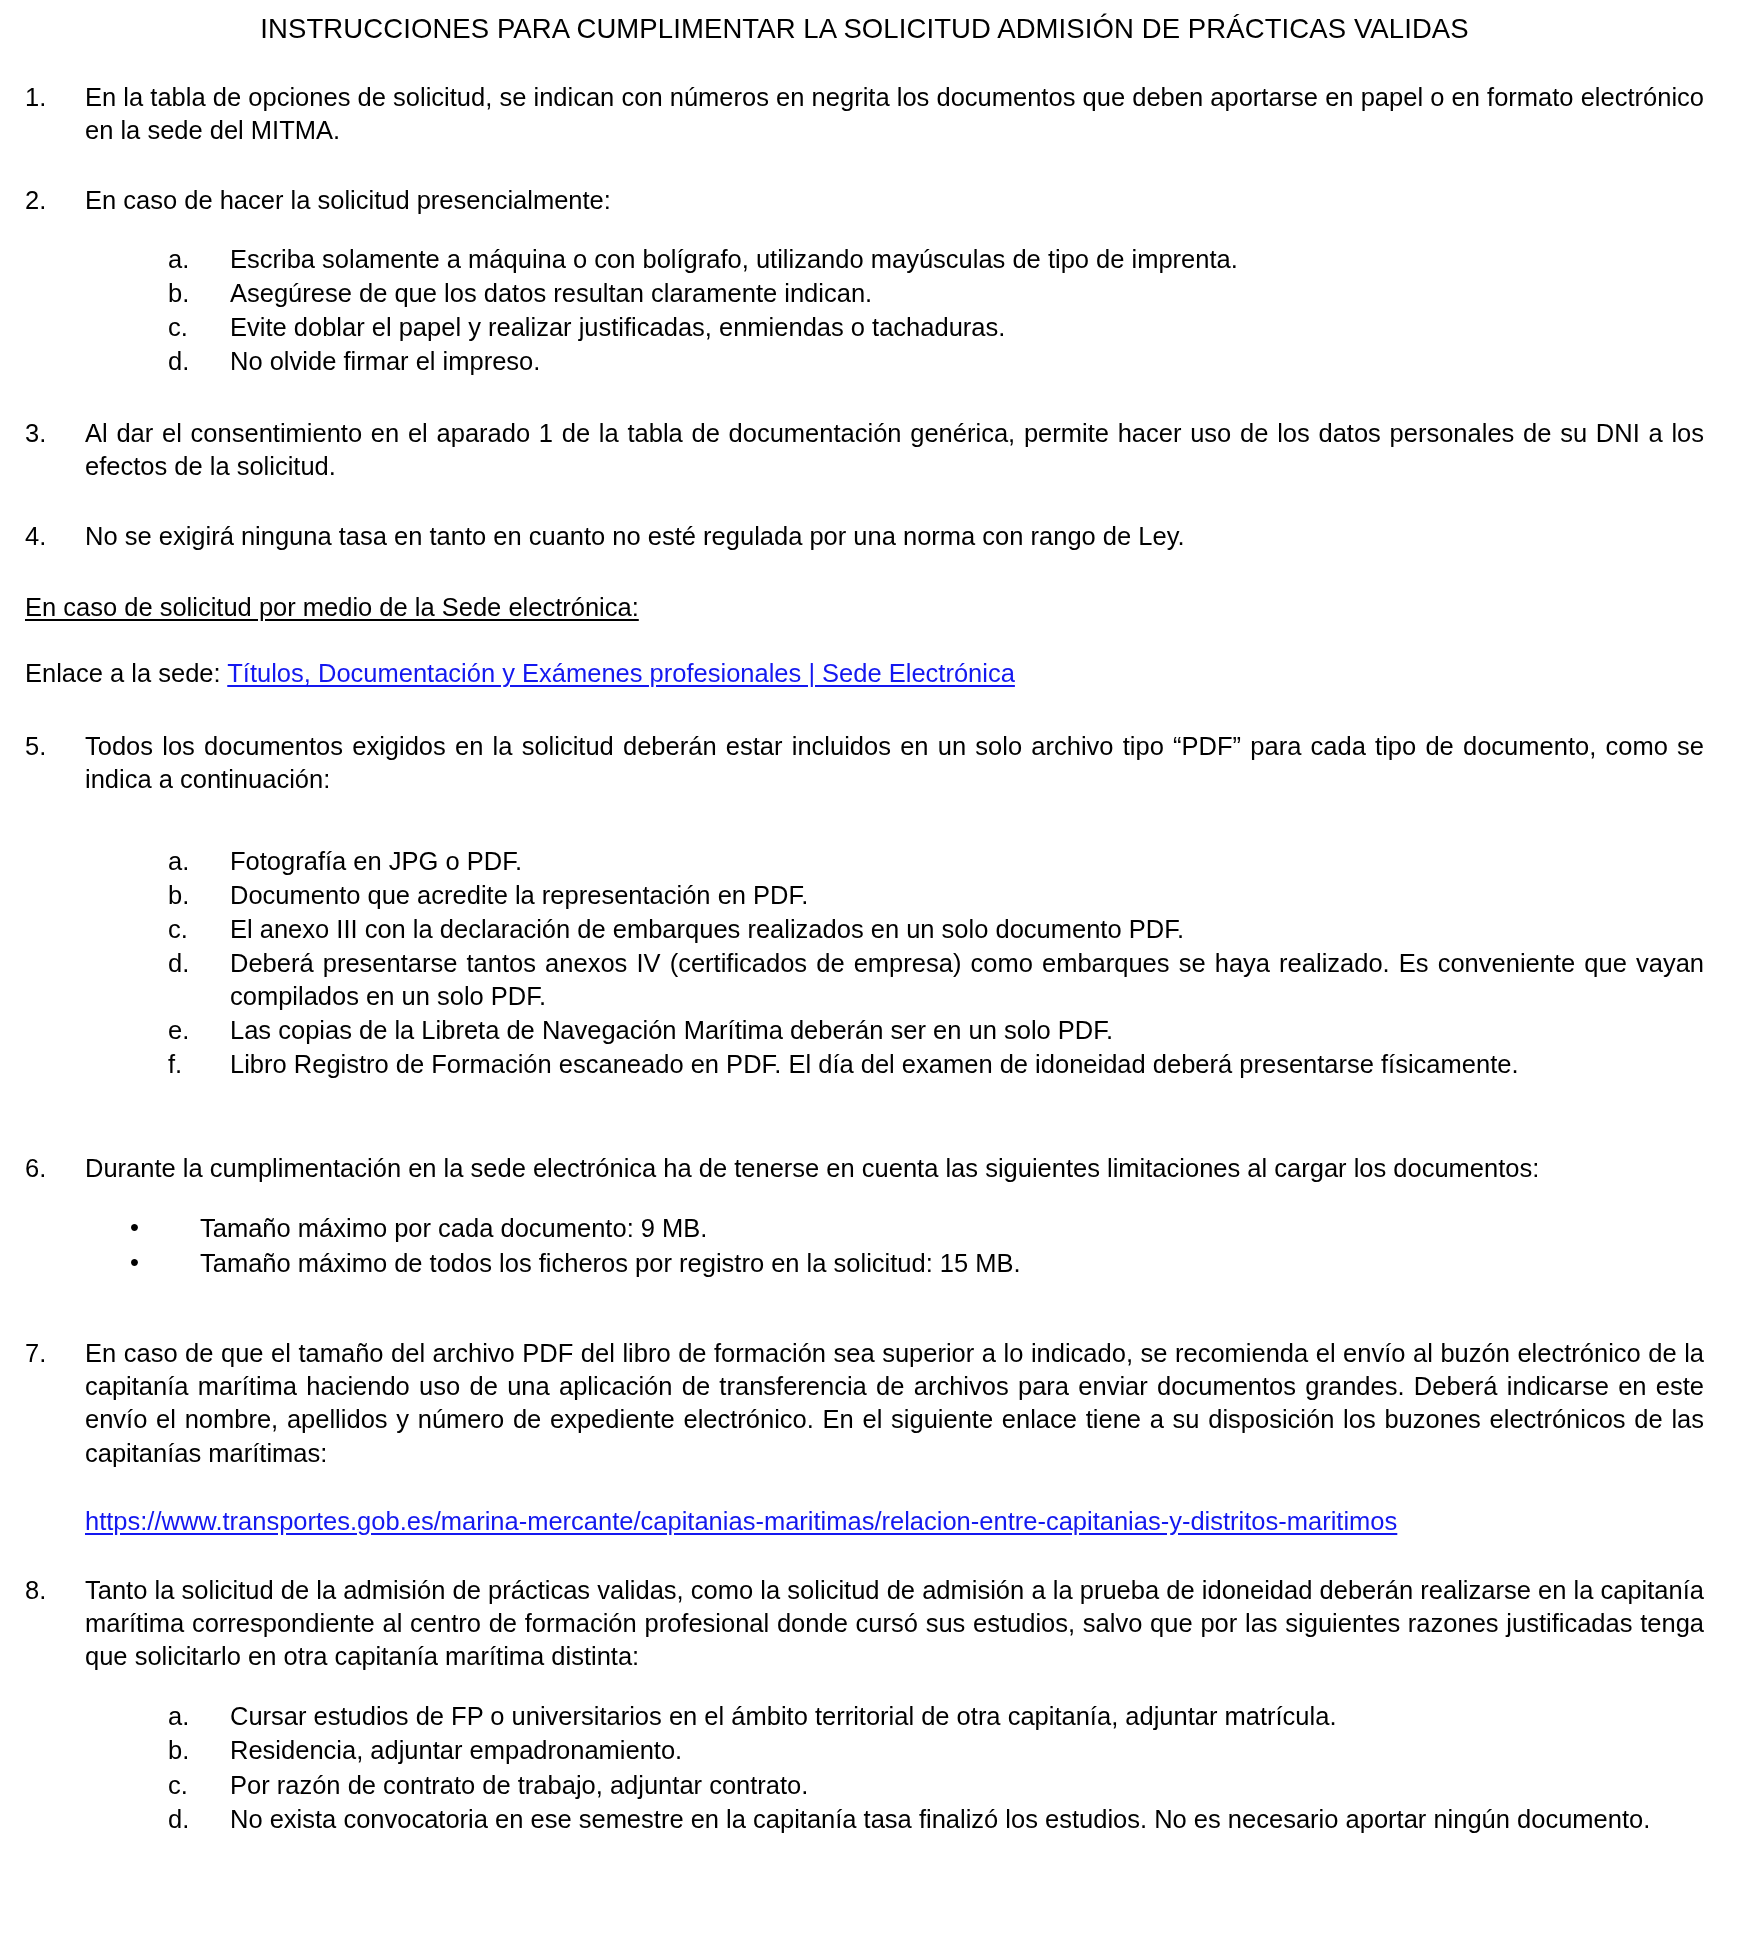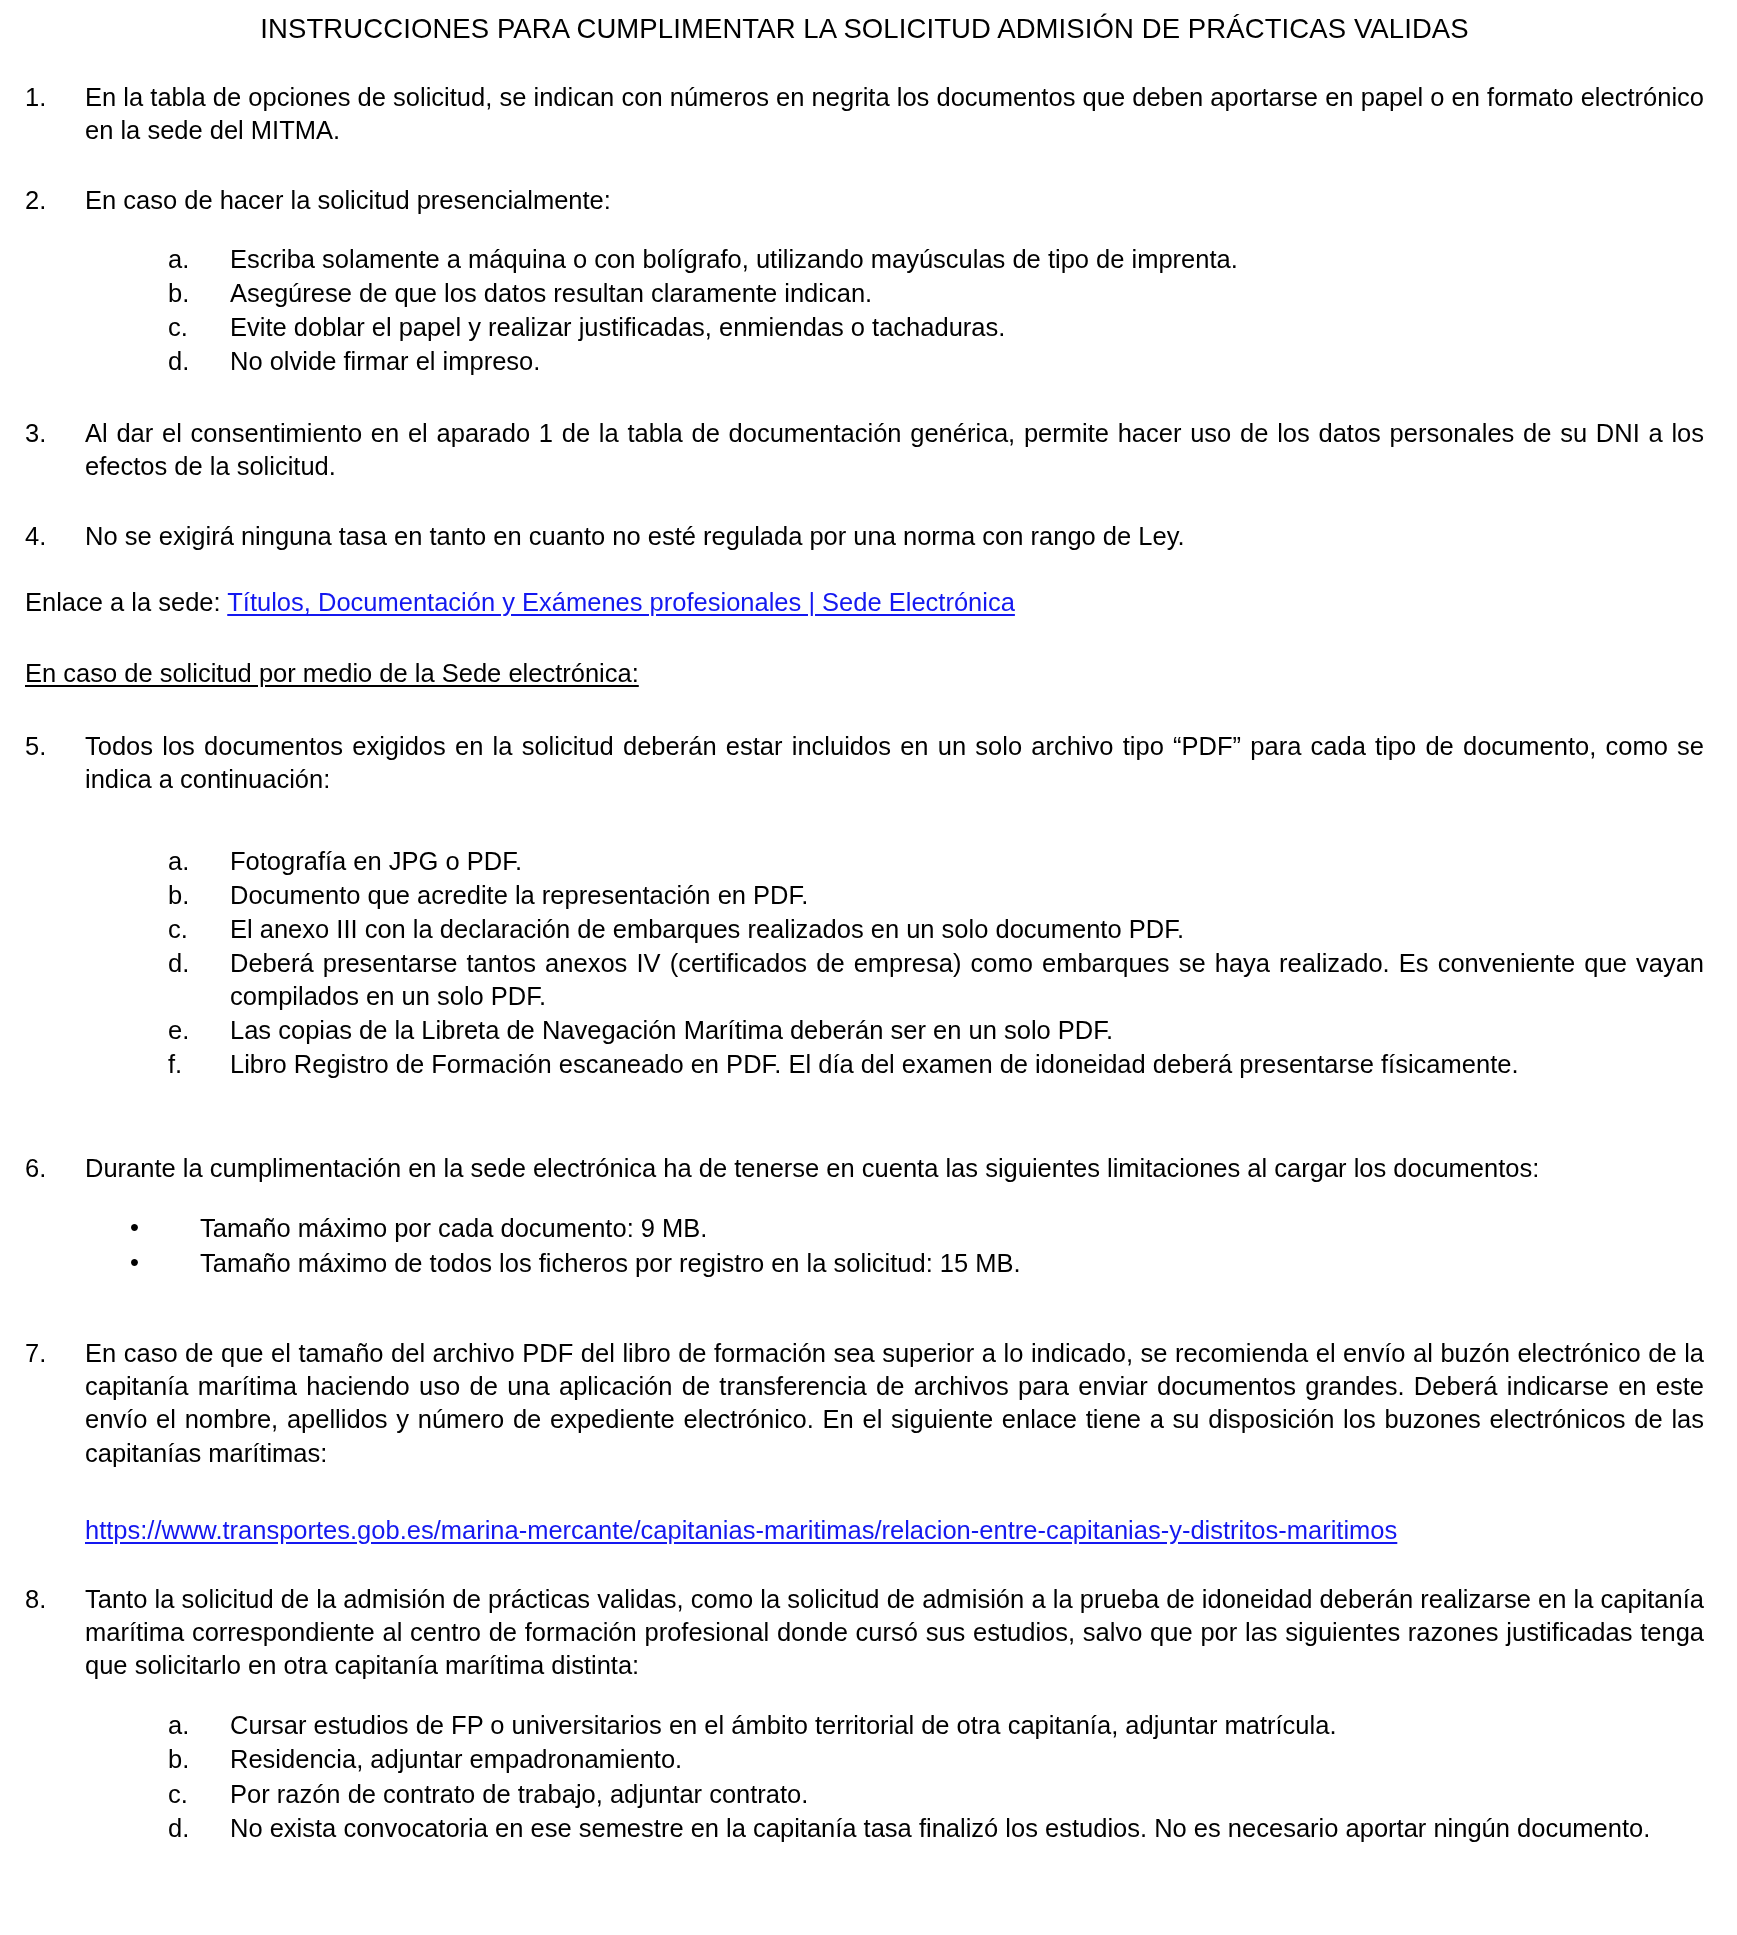--- a/index.html
+++ b/index.html
@@ -101,21 +101,21 @@
   a.link, .link {
     color: #1418f0;
     text-decoration: underline;
     text-underline-offset: 3px;
     word-break: break-all;
   }
 
   .url-line {
     font-size: 25.5px;
     line-height: 1.30;
-    margin-top: 44px;
+    margin-top: 35px;
     padding-left: 60px;
     text-align: left;
   }
 </style>
 </head>
 <body>
 
 <div class="page">
 
   <h1 class="doc-title">INSTRUCCIONES PARA CUMPLIMENTAR LA SOLICITUD ADMISIÓN DE PRÁCTICAS VALIDAS</h1>
@@ -151,26 +151,26 @@
   <div class="num-item" style="margin-top:38px;">
     <span class="marker">3.</span>
     <span class="body">Al dar el consentimiento en el aparado 1 de la tabla de documentación genérica, permite hacer uso de los datos personales de su DNI a los efectos de la solicitud.</span>
   </div>
 
   <div class="num-item" style="margin-top:37px;">
     <span class="marker">4.</span>
     <span class="body">No se exigirá ninguna tasa en tanto en cuanto no esté regulada por una norma con rango de Ley.</span>
   </div>
 
+  <div class="plain" style="margin-top:38px;">
+    <span class="underlined">En caso de solicitud por medio de la Sede electrónica:</span>
+  </div>
+
   <div class="plain" style="margin-top:33px;">
     <span>Enlace a la sede: </span><span class="link">Títulos, Documentación y Exámenes profesionales | Sede Electrónica</span>
-  </div>
-
-  <div class="plain" style="margin-top:38px;">
-    <span class="underlined">En caso de solicitud por medio de la Sede electrónica:</span>
   </div>
 
   <div class="num-item" style="margin-top:40px;">
     <span class="marker">5.</span>
     <span class="body">Todos los documentos exigidos en la solicitud deberán estar incluidos en un solo archivo tipo “PDF” para cada tipo de documento, como se indica a continuación:</span>
   </div>
   <div class="sub-list" style="margin-top:48px;">
     <div class="sub-item">
       <span class="marker">a.</span>
       <span>Fotografía en JPG o PDF.</span>

